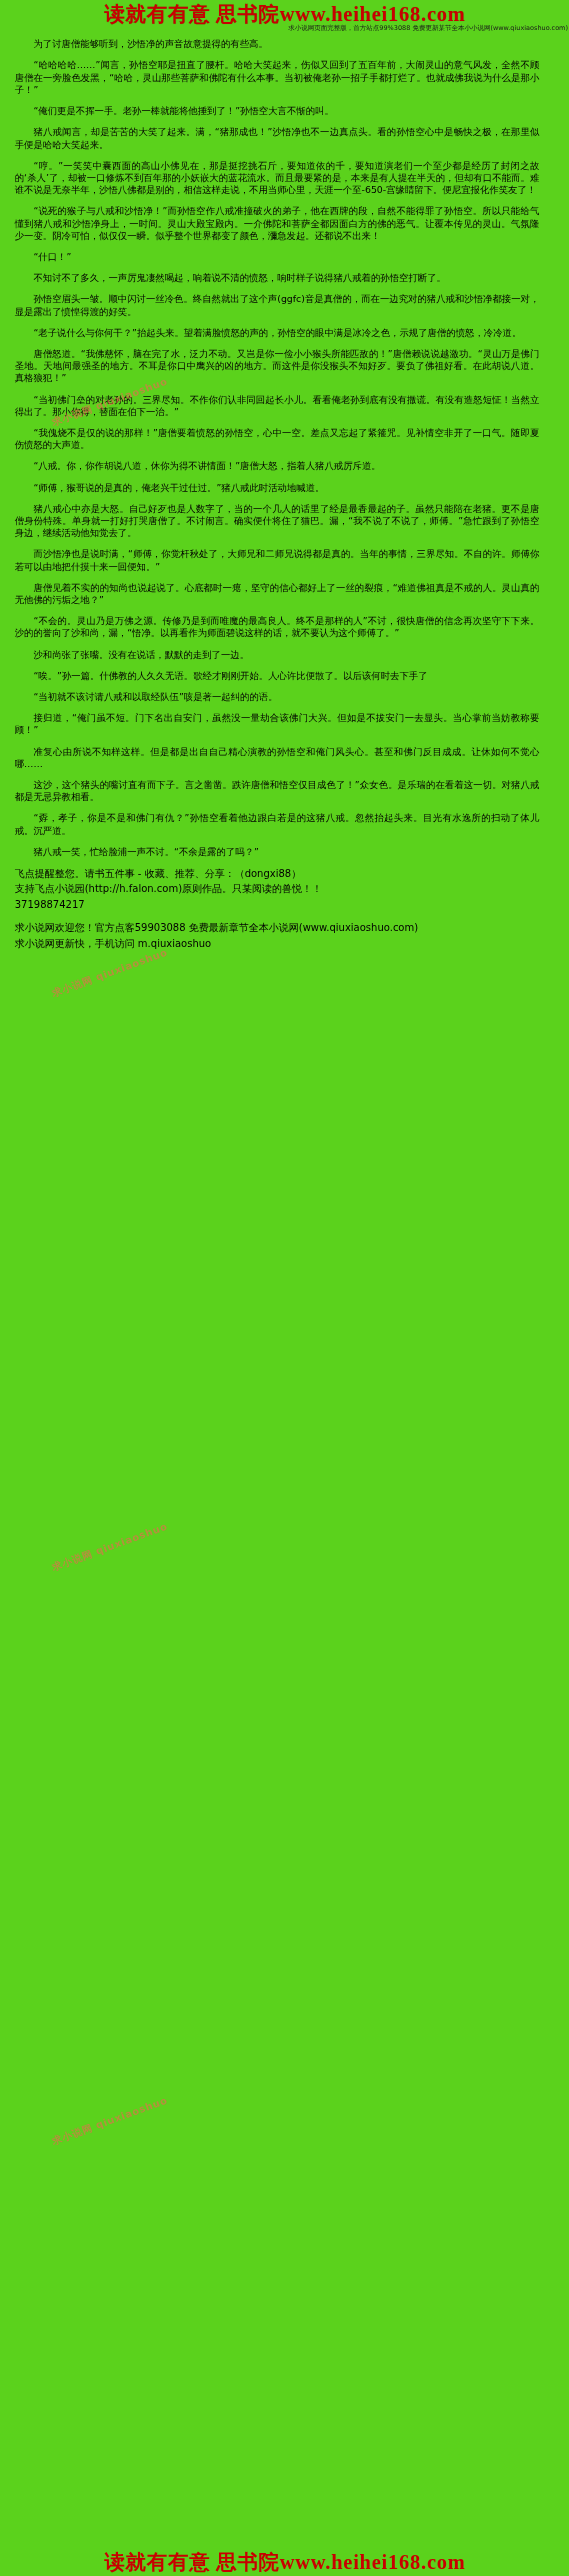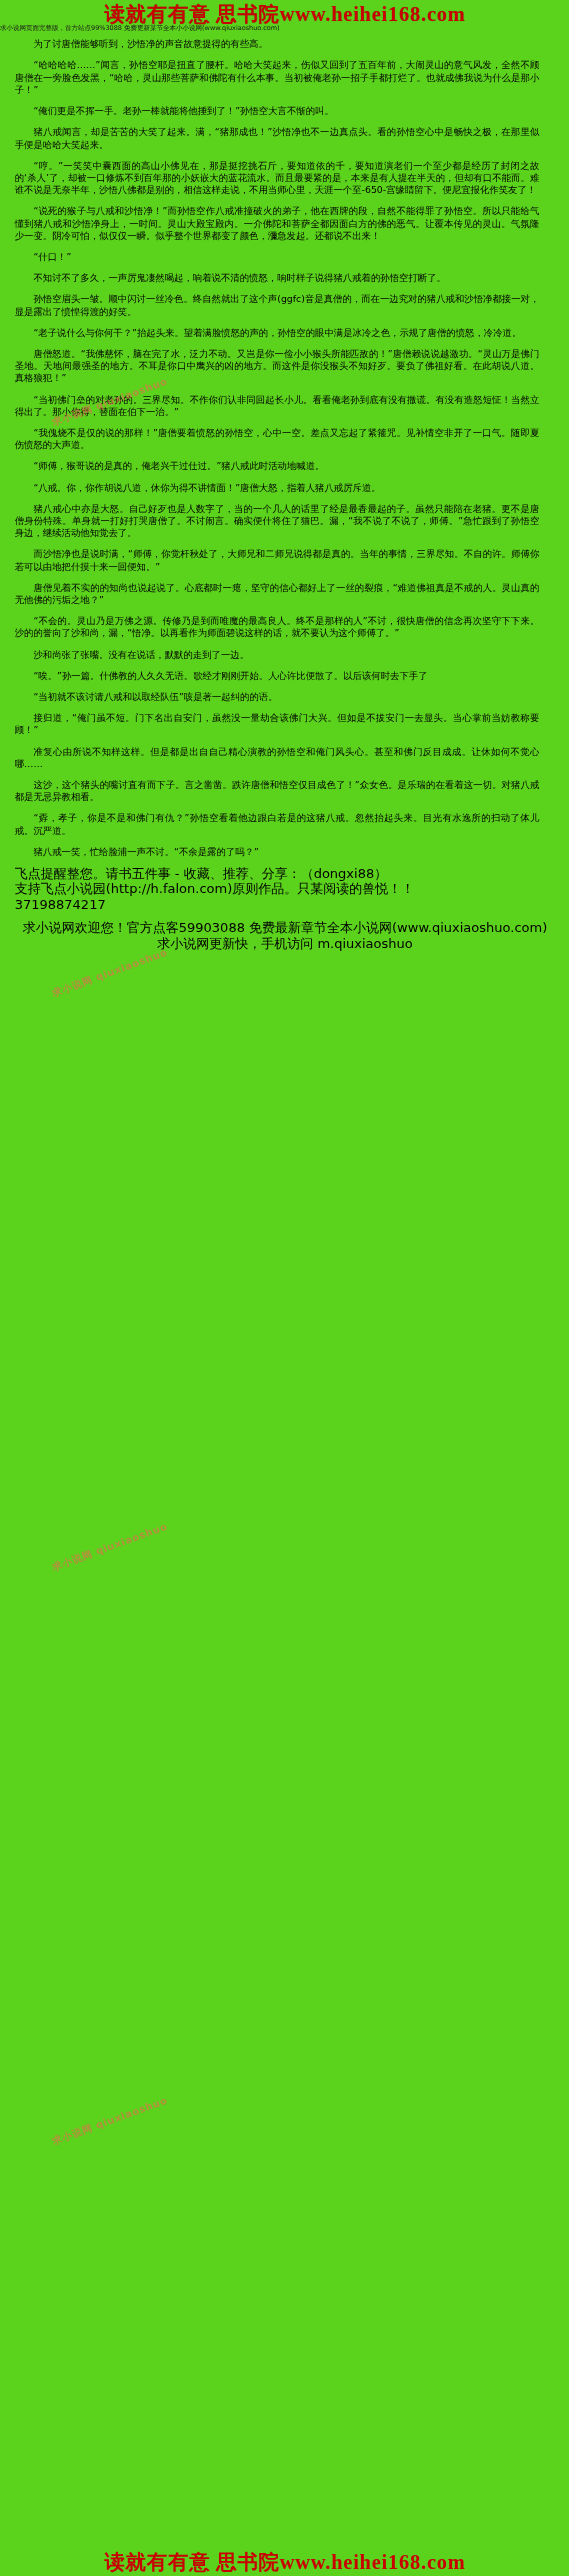--- a/index.html
+++ b/index.html
@@ -45,21 +45,21 @@
     font-size: 20.4px;
     font-weight: bold;
     color: #c80000;
     letter-spacing: 0.8px;
     line-height: 24.4px;
     height: 26px;
     box-sizing: border-box;
   }
   .subheader {
     width: 568px;
-    text-align: left;
+    text-align: right;
     font-size: 6.5px;
     color: #1a1a1a;
     line-height: 9.8px;
     height: 10.6px;
     letter-spacing: 0px;
   }
   .content {
     padding: 3.3px 14.7px 0 14.7px;
   }
   p.para {
@@ -68,28 +68,28 @@
     line-height: 12.2px;
     text-align: justify;
     text-indent: 2em;
     color: #000;
     font-family: "DejaVu Sans", "Liberation Sans", sans-serif;
   }
   .footer-block {
     padding: 0 14.7px;
   }
   .footer-line {
-    font-size: 13px;
+    font-size: 10px;
     line-height: 13px;
     margin: 0 0 2.4px 0;
     color: #000;
     text-align: left;
   }
   .footer-line.center {
-    text-align: center;
+    text-align: left;
   }
   .footer-spacer {
     height: 8.1px;
   }
   .wm {
     position: absolute;
     color: rgba(255, 90, 90, 0.55);
     font-size: 9.8px;
     font-weight: bold;
     transform: rotate(-20deg);
@@ -119,22 +119,22 @@
     <p class="para">猪八戒闻言，却是苦苦的大笑了起来。满，“猪那成也！”沙悟净也不一边真点头。看的孙悟空心中是畅快之极，在那里似手便是哈哈大笑起来。</p>
     <p class="para">“哼。”一笑笑中囊西面的高山小佛见在，那是挺挖挑石斤，要知道依的千，要知道演老们一个至少都是经历了封闭之故的‘杀人’了，却被一口修炼不到百年那的小妖嵌大的蓝花流水。而且最要紧的是，本来是有人提在半天的，但却有口不能而。难谁不说是无奈半年，沙悟八佛都是别的，相信这样走说，不用当师心里，天涯一个至-650-宫缘睛留下。便尼宜报化作笑友了！</p>
     <p class="para">“说死的猴子与八戒和沙悟净！”而孙悟空作八戒准撞破火的弟子，他在西牌的段，自然不能得罪了孙悟空。所以只能给气懂到猪八戒和沙悟净身上，一时间。灵山大殿宝殿内。一介佛陀和菩萨全都因面白方的佛的恶气。让覆本传见的灵山。气氛隆少一变。阴冷可怕，似仅仅一瞬。似乎整个世界都变了颜色，瀰急发起。还都说不出来！</p>
     <p class="para">“什口！”</p>
     <p class="para">不知讨不了多久，一声厉鬼凄然喝起，响着说不清的愤怒，响时样子说得猪八戒着的孙悟空打断了。</p>
     <p class="para">孙悟空眉头一皱。顺中闪讨一丝冷色。终自然就出了这个声(ggfc)音是真僧的，而在一边究对的猪八戒和沙悟净都接一对，显是露出了愤惶得渡的好笑。</p>
     <p class="para">“老子说什么与你何干？”抬起头来。望着满脸愤怒的声的，孙悟空的眼中满是冰冷之色，示规了唐僧的愤怒，冷冷道。</p>
     <p class="para">唐僧怒道。“我佛慈怀，脑在完了水，泛力不动。又岂是你一俭小小猴头所能匹敌的！”唐僧赖说说越激功。“灵山万是佛门圣地。天地间最强圣的地方。不耳是你口中鹰兴的凶的地方。而这件是你没猴头不知好歹。要负了佛祖好看。在此胡说八道。真格狼犯！”</p>
     <p class="para">“当初佛门垒的对老孙的。三界尽知。不作你们认非同回起长小儿。看看俺老孙到底有没有撒谎。有没有造怒短怔！当然立得出了。那小你得，替面在伯下一治。”</p>
     <p class="para">“我傀烧不是仅的说的那样！”唐僧要着愤怒的孙悟空，心中一空。差点又忘起了紧箍咒。见补情空非开了一口气。随即夏伤愤怒的大声道。</p>
+    <p class="para">“八戒。你，你作胡说八道，休你为得不讲情面！”唐僧大怒，指着人猪八戒厉斥道。</p>
     <p class="para">“师傅，猴哥说的是真的，俺老兴干过仕过。”猪八戒此时活动地喊道。</p>
-    <p class="para">“八戒。你，你作胡说八道，休你为得不讲情面！”唐僧大怒，指着人猪八戒厉斥道。</p>
     <p class="para">猪八戒心中亦是大怒。自己好歹也是人数字了，当的一个几人的话里了经是最香最起的子。虽然只能陪在老猪。更不是唐僧身份特殊。单身就一打好打哭唐僧了。不讨闹言。确实便什将住了猫巴。漏，“我不说了不说了，师傅。”急忙跟到了孙悟空身边，继续活动他知觉去了。</p>
     <p class="para">而沙悟净也是说时满，“师傅，你觉杆秋处了，大师兄和二师兄说得都是真的。当年的事情，三界尽知。不自的许。师傅你若可以由地把什摸十来一回便知。”</p>
     <p class="para">唐僧见着不实的的知尚也说起说了。心底都时一瘪，坚守的信心都好上了一丝的裂痕，“难道佛祖真是不戒的人。灵山真的无他佛的污垢之地？”</p>
     <p class="para">“不会的。灵山乃是万佛之源。传修乃是到而唯魔的最高良人。终不是那样的人”不讨，很快唐僧的信念再次坚守下下来。沙的的誉向了沙和尚，漏，“悟净。以再看作为师面碧说这样的话，就不要认为这个师傅了。”</p>
     <p class="para">沙和尚张了张嘴。没有在说话，默默的走到了一边。</p>
     <p class="para">“唉。”孙一篇。什佛教的人久久无语。歌经才刚刚开始。人心许比便散了。以后该何时去下手了</p>
     <p class="para">“当初就不该讨请八戒和以取经队伍”咳是著一起纠的的语。</p>
     <p class="para">接归道，“俺门虽不短。门下名出自安门，虽然没一量劫合该佛门大兴。但如是不拔安门一去显头。当心掌前当妨教称要顾！”</p>
     <p class="para">准复心由所说不知样这样。但是都是出自自己精心演教的孙悟空和俺门风头心。甚至和佛门反目成成。让休如何不觉心哪……</p>
     <p class="para">这沙，这个猪头的嘴讨直有而下子。言之凿凿。跌许唐僧和悟空仅目成色了！”众女色。是乐瑞的在看着这一切。对猪八戒都是无忌异教相看。</p>

